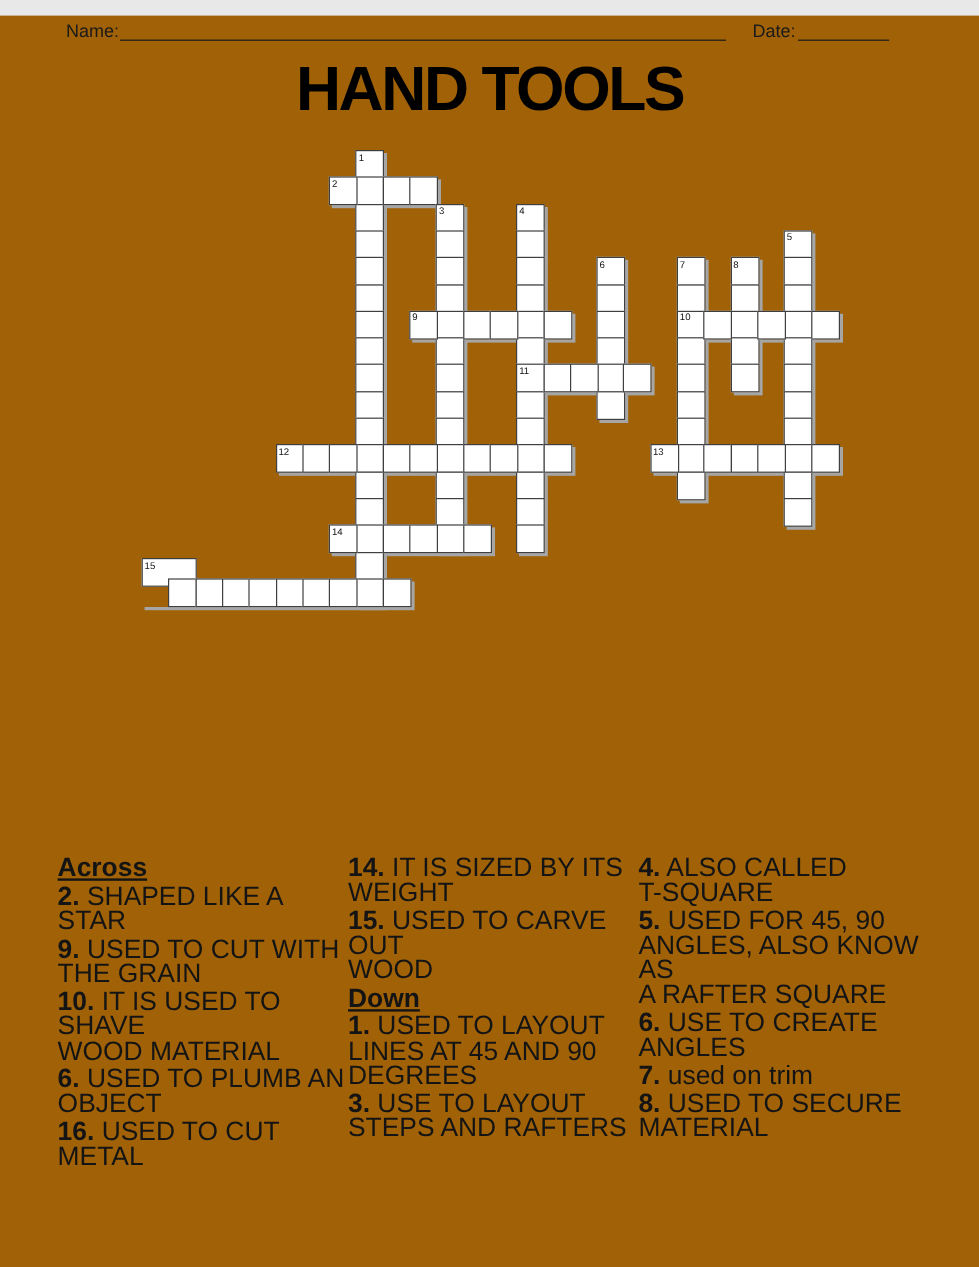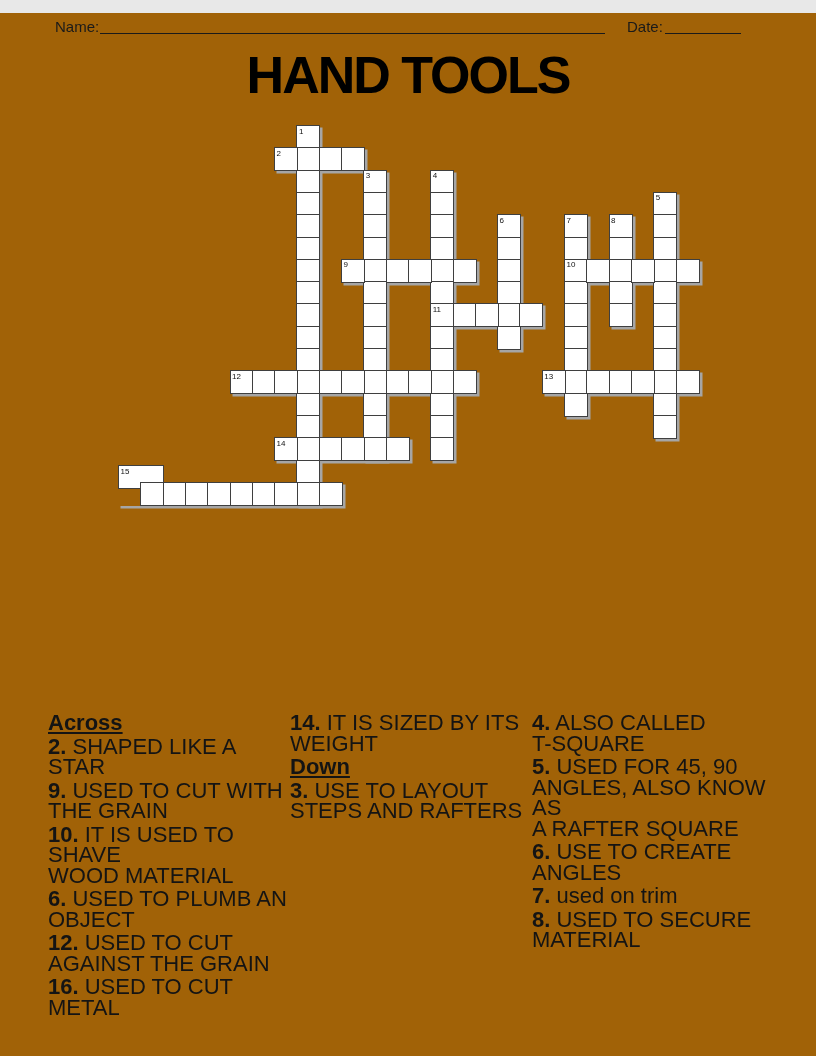--- a/index.html
+++ b/index.html
@@ -264,26 +264,27 @@
       <div class="cell" style="left: 318.7px; top: 468.8px; width: 24.1px; height: 24.1px; border-color: rgb(63, 63, 63);"></div>
     </div>
 
   <div>
     <div class="clue-col" id="clue-col-1">
         <div class="clue-heading">Across</div>
         <div class="clue"><b>2.</b> SHAPED LIKE A STAR</div>
         <div class="clue"><b>9.</b> USED TO CUT WITH<br>THE GRAIN</div>
         <div class="clue"><b>10.</b> IT IS USED TO SHAVE<br>WOOD MATERIAL</div>
         <div class="clue"><b>6.</b> USED TO PLUMB AN<br>OBJECT</div>
-        <div class="clue"><b>12.</b> USED TO CUT<br>AGAINST THE GRAIN</div>
         <div class="clue"><b>16.</b> USED TO CUT METAL</div>
       </div>
     <div class="clue-col" id="clue-col-2">
         <div class="clue"><b>14.</b> IT IS SIZED BY ITS<br>WEIGHT</div>
+        <div class="clue"><b>15.</b> USED TO CARVE OUT<br>WOOD</div>
         <div class="clue-heading">Down</div>
+        <div class="clue"><b>1.</b> USED TO LAYOUT<br>LINES AT 45 AND 90<br>DEGREES</div>
         <div class="clue"><b>3.</b> USE TO LAYOUT<br>STEPS AND RAFTERS</div>
       </div>
     <div class="clue-col" id="clue-col-3">
         <div class="clue"><b>4.</b> ALSO CALLED<br>T-SQUARE</div>
         <div class="clue"><b>5.</b> USED FOR 45, 90<br>ANGLES, ALSO KNOW AS<br>A RAFTER SQUARE</div>
         <div class="clue"><b>6.</b> USE TO CREATE<br>ANGLES</div>
         <div class="clue"><b>7.</b> used on trim</div>
         <div class="clue"><b>8.</b> USED TO SECURE<br>MATERIAL</div>
       </div>
   </div>

